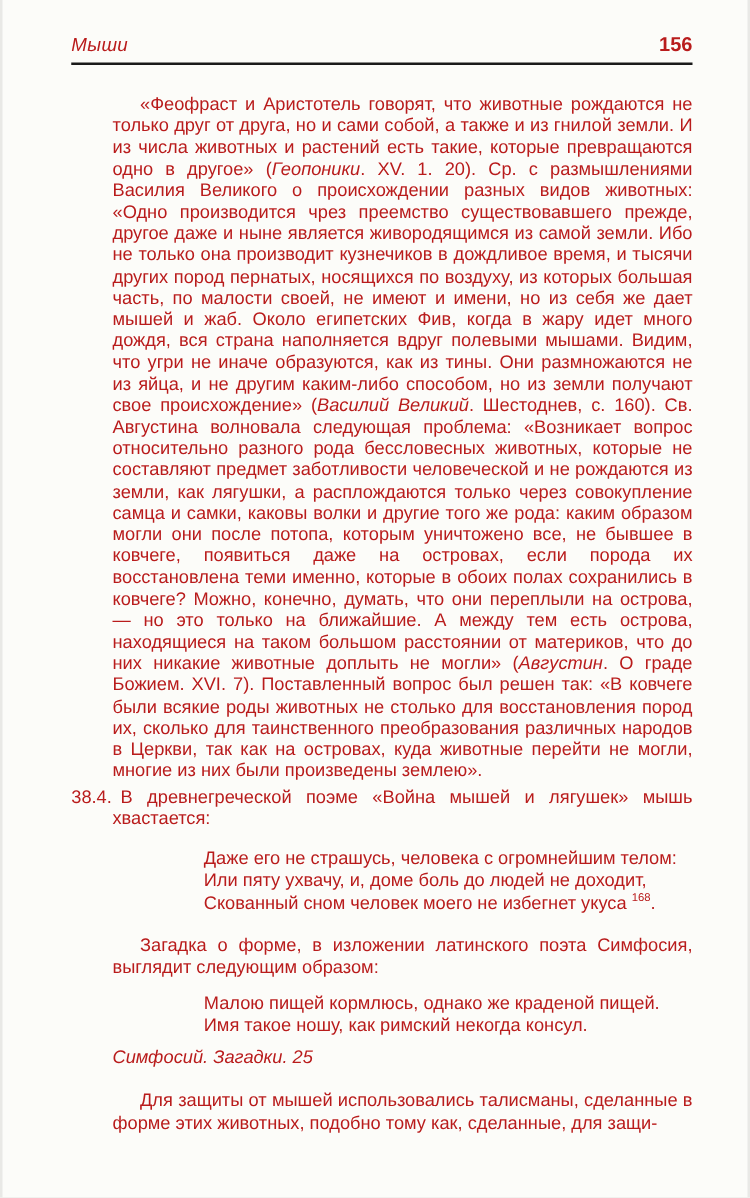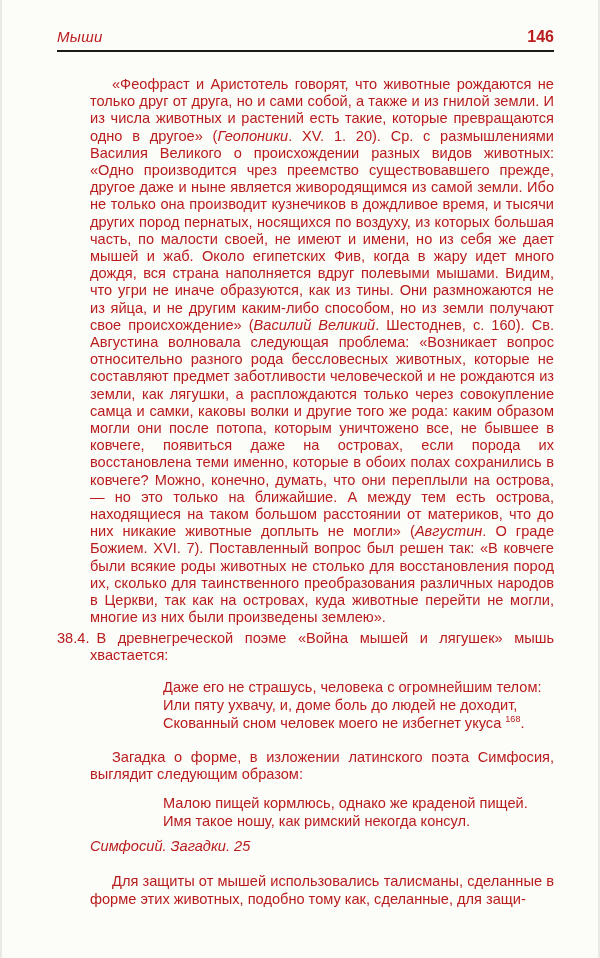--- a/index.html
+++ b/index.html
@@ -48,21 +48,21 @@
   }
   .final-para { margin-top:18px; }
 </style>
 </head>
 <body>
 
 <div class="page">
 
   <div class="header">
     <span class="running-title">Мыши</span>
-    <span class="page-number">146</span>
+    <span class="page-number">156</span>
   </div>
   <div class="rule"></div>
 
   <div class="text-block">
 
     <p class="body-para indent">«Феофраст и Аристотель говорят, что животные рождаются не только друг от друга, но и сами собой, а также и из гнилой земли. И из числа животных и растений есть такие, которые превращаются одно в другое» (<i>Геопоники</i>. XV. 1. 20). Ср. с размышлениями Василия Великого о происхождении разных видов животных: «Одно производится чрез преемство существовавшего прежде, другое даже и ныне является живородящимся из самой земли. Ибо не только она производит кузнечиков в дождливое время, и тысячи других пород пернатых, носящихся по воздуху, из которых большая часть, по малости своей, не имеют и имени, но из себя же дает мышей и жаб. Около египетских Фив, когда в жару идет много дождя, вся страна наполняется вдруг полевыми мышами. Видим, что угри не иначе образуются, как из тины. Они размножаются не из яйца, и не другим каким-либо способом, но из земли получают свое происхождение» (<i>Василий Великий</i>. Шестоднев, с. 160). Св. Августина волновала следующая проблема: «Возникает вопрос относительно разного рода бессловесных животных, которые не составляют предмет заботливости человеческой и не рождаются из земли, как лягушки, а расплождаются только через совокупление самца и самки, каковы волки и другие того же рода: каким образом могли они после потопа, которым уничтожено все, не бывшее в ковчеге, появиться даже на островах, если порода их восстановлена теми именно, которые в обоих полах сохранились в ковчеге? Можно, конечно, думать, что они переплыли на острова, — но это только на ближайшие. А между тем есть острова, находящиеся на таком большом расстоянии от материков, что до них никакие животные доплыть не могли» (<i>Августин</i>. О граде Божием. XVI. 7). Поставленный вопрос был решен так: «В ковчеге были всякие роды животных не столько для восстановления пород их, сколько для таинственного преобразования различных народов в Церкви, так как на островах, куда животные перейти не могли, многие из них были произведены землею».</p>
 
     <p class="body-para section"><span class="section-num">38.4.</span><span>В древнегреческой поэме «Война мышей и лягушек» мышь хвастается:</span></p>
 
     <div class="verse">

